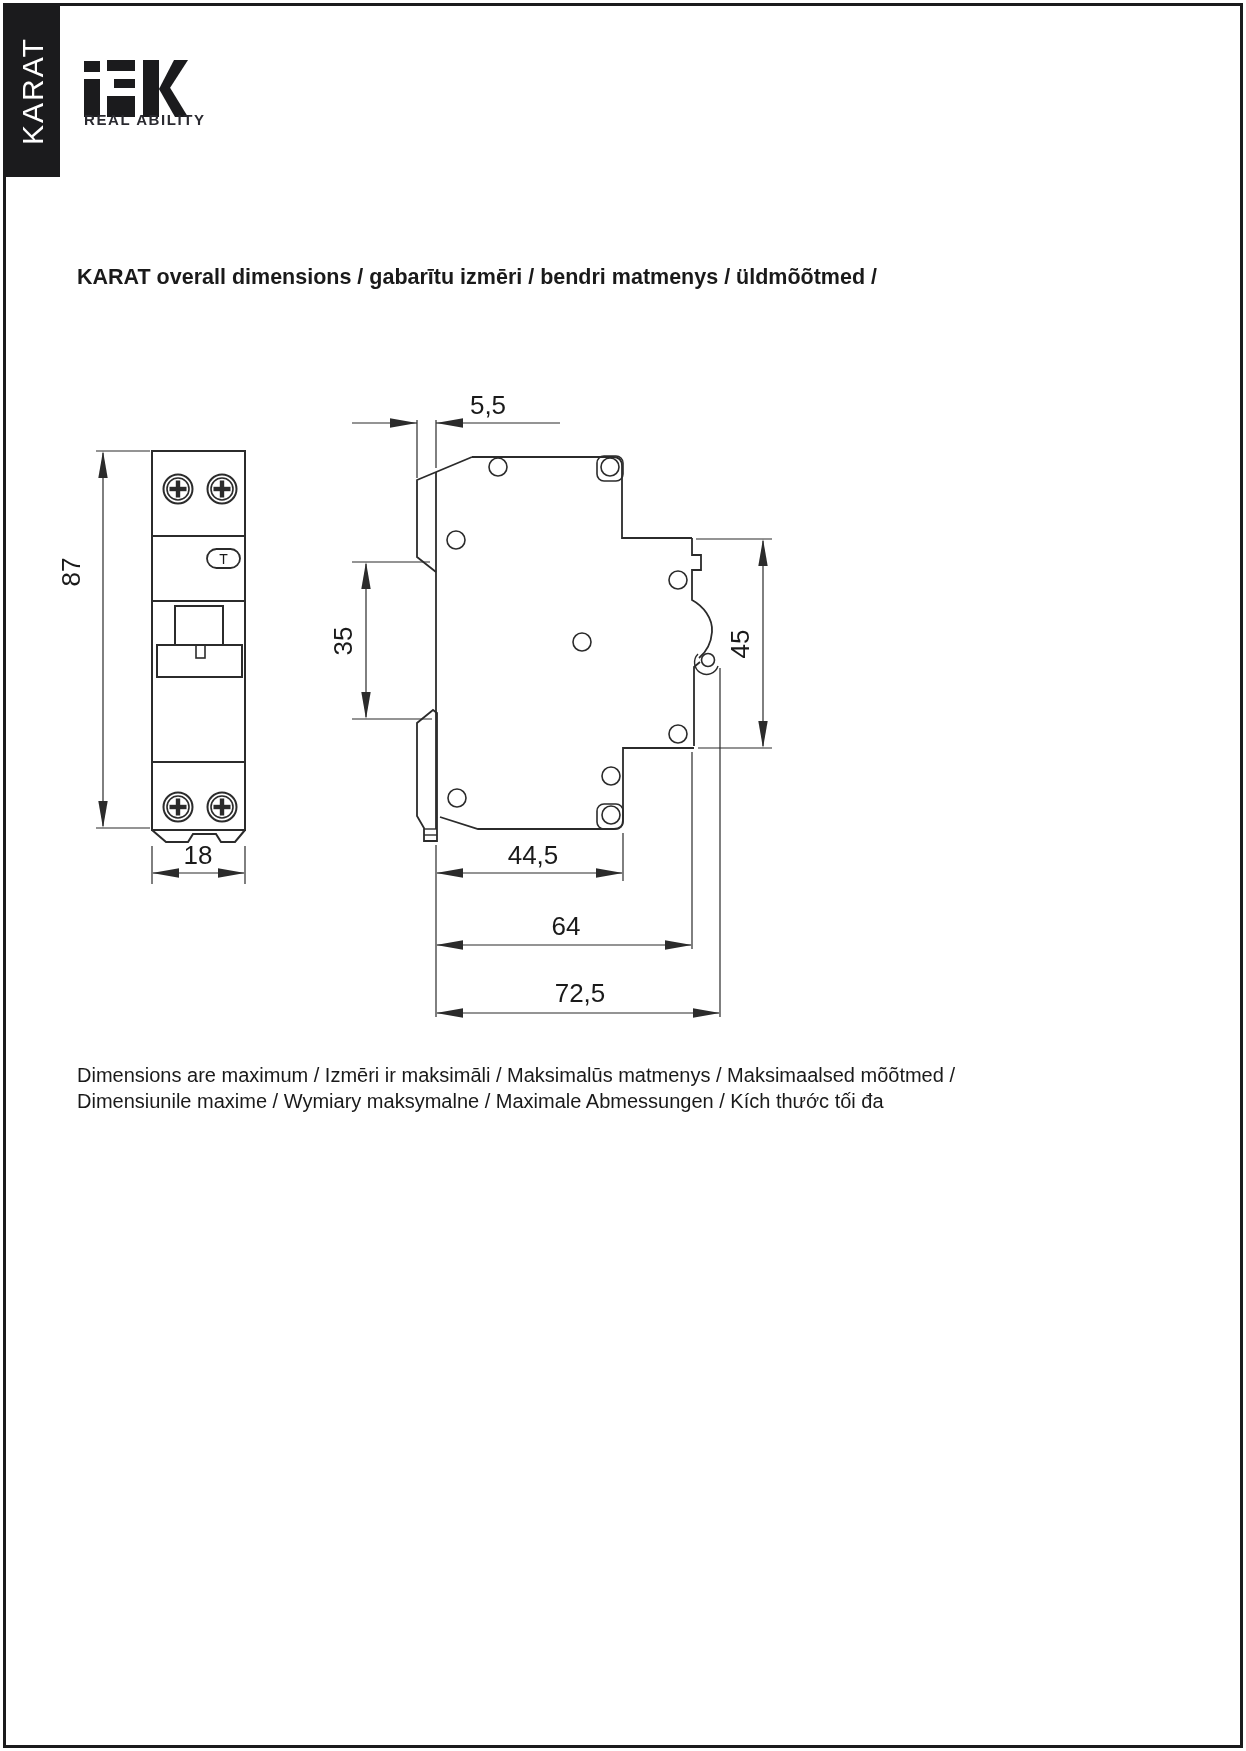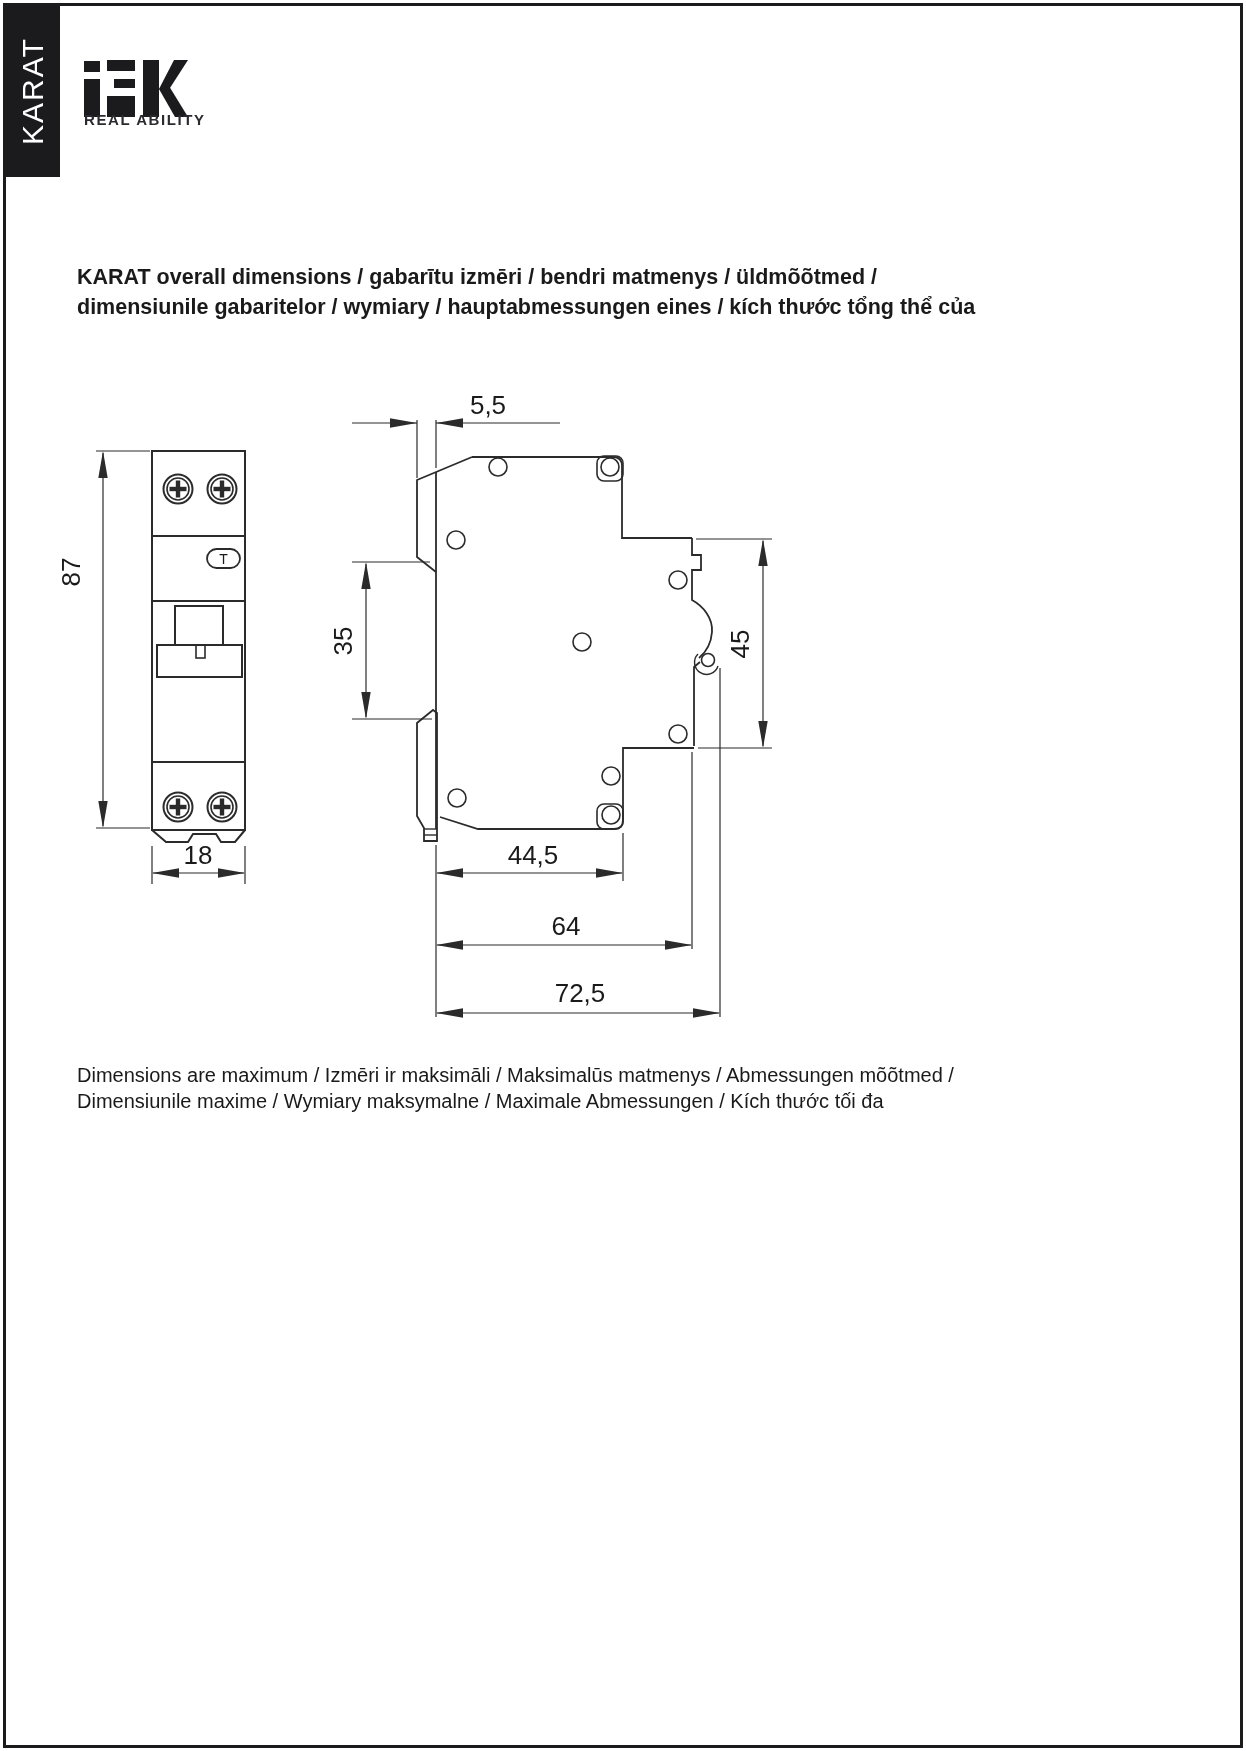--- a/index.html
+++ b/index.html
@@ -48,21 +48,20 @@
 
       <rect x="59" y="2" width="16" height="57"></rect>
       <polygon points="75,31 90,2 104,2 84,33"></polygon>
       <polygon points="75,31 85,28 104,59 91,59"></polygon>
     </g>
   </svg>
   <div class="tagline">REAL ABILITY</div>
 
   <div class="title">
     <div>KARAT overall dimensions / gabarītu izmēri / bendri matmenys / üldmõõtmed /</div>
-    <div>dimensiunile gabaritelor / wymiary / hauptabmessungen eines / kích thước tổng thể của</div>
   </div>
 
   <svg class="diagram" width="1246" height="1751" viewBox="0 0 1246 1751">
     <defs>
       <g id="screw">
         <circle r="14.5" fill="none" stroke="#2b2b2b" stroke-width="2"></circle>
         <circle r="11" fill="none" stroke="#2b2b2b" stroke-width="1.6"></circle>
         <rect x="-8.5" y="-2.2" width="17" height="4.4" fill="#2b2b2b"></rect>
         <rect x="-2.2" y="-8.5" width="4.4" height="17" fill="#2b2b2b"></rect>
       </g>
@@ -182,17 +181,17 @@
     </g>
     <text class="dim-text" x="488" y="414" text-anchor="middle">5,5</text>
     <text class="dim-text" transform="translate(352,641) rotate(-90)" text-anchor="middle">35</text>
     <text class="dim-text" transform="translate(749,644) rotate(-90)" text-anchor="middle">45</text>
     <text class="dim-text" x="533" y="864" text-anchor="middle">44,5</text>
     <text class="dim-text" x="566" y="935" text-anchor="middle">64</text>
     <text class="dim-text" x="580" y="1002" text-anchor="middle">72,5</text>
   </svg>
 
   <div class="footer">
-    <div>Dimensions are maximum / Izmēri ir maksimāli / Maksimalūs matmenys / Abmessungen mõõtmed /</div>
+    <div>Dimensions are maximum / Izmēri ir maksimāli / Maksimalūs matmenys / Maksimaalsed mõõtmed /</div>
     <div>Dimensiunile maxime / Wymiary maksymalne / Maximale Abmessungen / Kích thước tối đa</div>
   </div>
 
 </div>
 
 </body></html>

